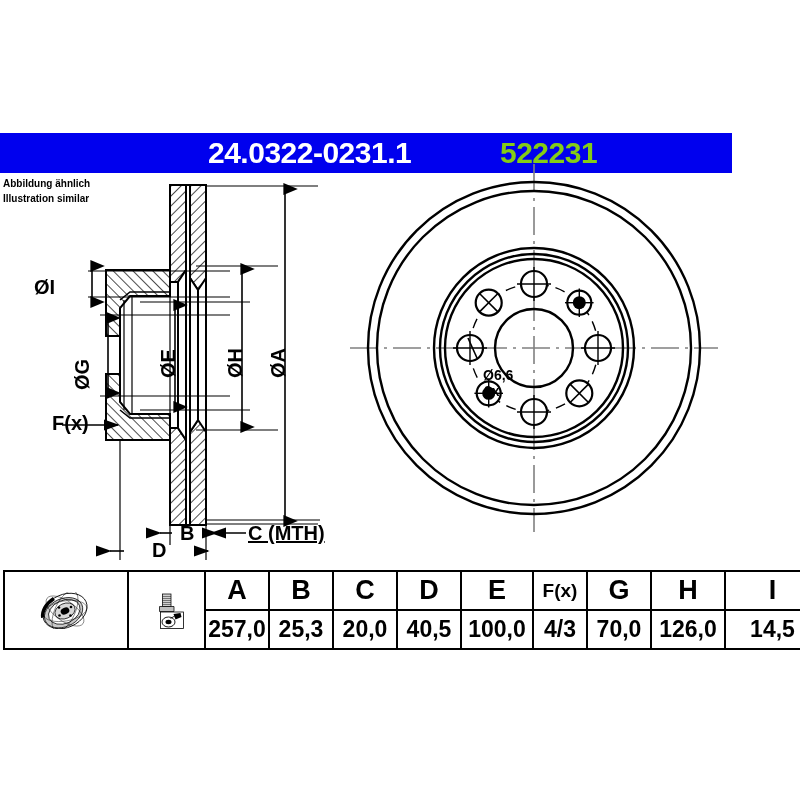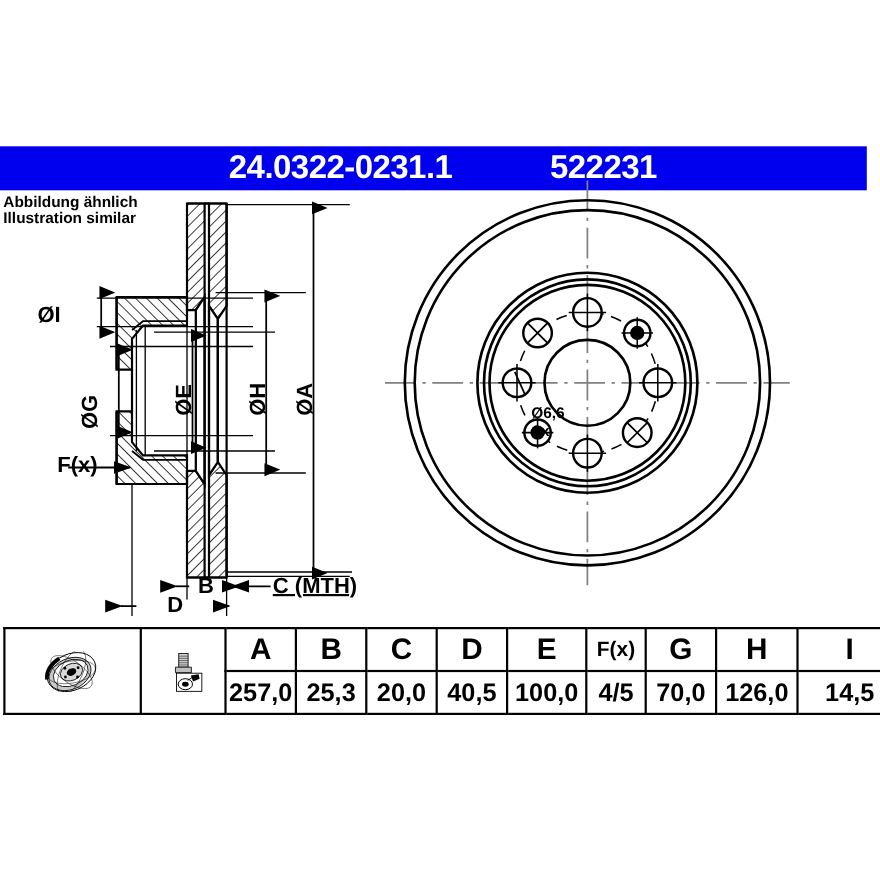--- a/index.html
+++ b/index.html
@@ -8,40 +8,40 @@
     background:#ffffff;
     font-family:"Liberation Sans", sans-serif;
     color:#000;
     overflow:hidden;
     position:relative;
   }
   #root{position:absolute;left:0;top:0;width:800px;height:800px;}
 
   
   .titlebar{
-    position:absolute;left:0;top:133px;width:788px;height:40px;
+    position:absolute;left:0;top:133px;width:732px;height:40px;
     background:#0000ee;
   }
   .title-part{
     position:absolute;left:208px;top:1px;
     font-size:30px;font-weight:bold;color:#ffffff;
     letter-spacing:-0.5px;
     line-height:38px;
   }
   .title-ref{
     position:absolute;left:500px;top:1px;
-    font-size:30px;font-weight:bold;color:#ffffff;
+    font-size:30px;font-weight:bold;color:#84cc16;
     letter-spacing:-0.5px;
     line-height:38px;
   }
 
   
   .disclaimer{
     position:absolute;left:3px;top:176px;width:170px;
-    font-size:14px;font-weight:bold;line-height:15px;
+    font-size:10px;font-weight:bold;line-height:15px;
   }
 
   
   .drawing{position:absolute;left:0;top:0;width:800px;height:800px;pointer-events:none;}
 
   
   .dlabel{
     position:absolute;font-size:20px;font-weight:bold;
     white-space:nowrap;line-height:1;
   }
@@ -380,21 +380,21 @@
       <td class="hdr" style="width:62px;">G</td>
       <td class="hdr" style="width:72px;">H</td>
       <td class="hdr" style="width:93px;">I</td>
     </tr>
     <tr>
       <td>257,0</td>
       <td>25,3</td>
       <td>20,0</td>
       <td>40,5</td>
       <td>100,0</td>
-      <td>4/5</td>
+      <td>4/3</td>
       <td>70,0</td>
       <td>126,0</td>
       <td>14,5</td>
     </tr>
   </tbody>
     </table>
 
 </div>
 
 </body></html>

